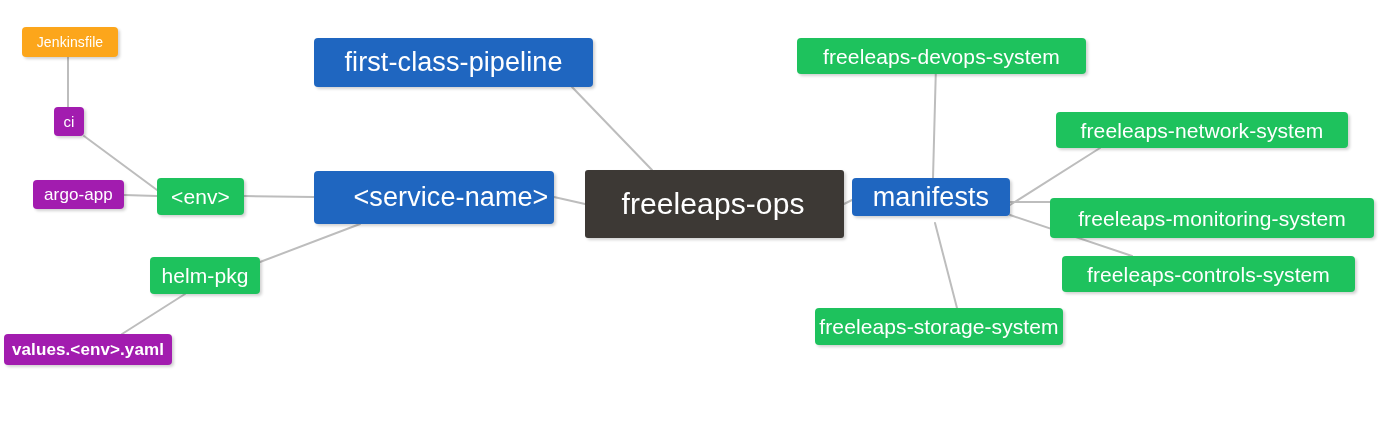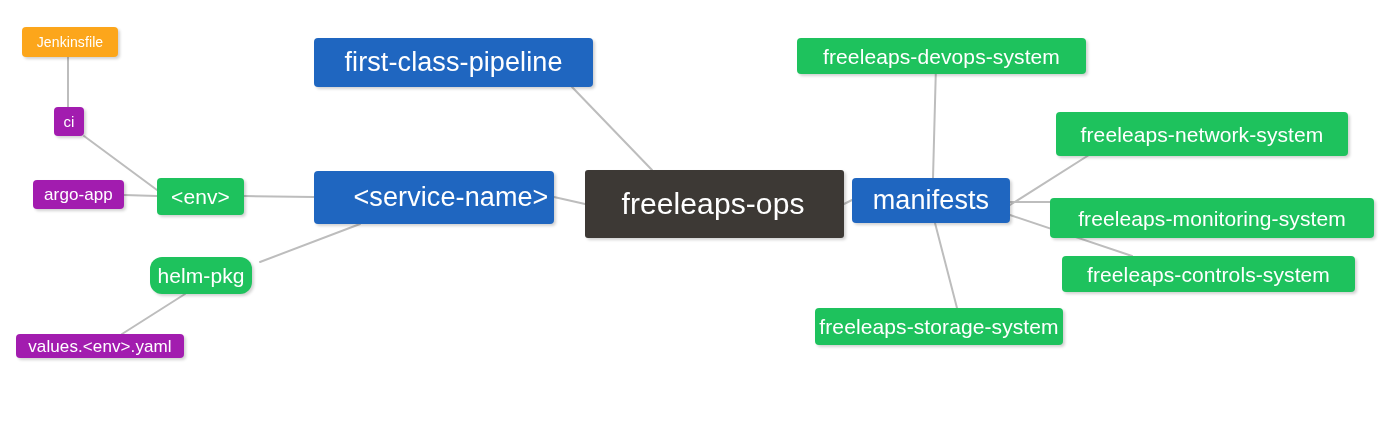--- a/index.html
+++ b/index.html
@@ -73,26 +73,26 @@
       <line x1="933" y1="178" x2="936" y2="65" class="edge" stroke="#bdbdbd"></line>
       <line x1="1010" y1="205" x2="1100" y2="148" class="edge" stroke="#bdbdbd"></line>
       <line x1="1010" y1="202" x2="1050" y2="202" class="edge" stroke="#bdbdbd"></line>
       <line x1="1010" y1="215" x2="1132" y2="256" class="edge" stroke="#bdbdbd"></line>
       <line x1="935" y1="223" x2="957" y2="308" class="edge" stroke="#bdbdbd"></line>
     </svg>
   <div id="node-layer">
       <div class="node node-root" style="left: 585px; top: 170px; width: 259px; height: 68px; font-size: 30px; padding-left: 7px;">freeleaps-ops</div>
       <div class="node node-blue" style="left: 314px; top: 171px; width: 240px; height: 53px; font-size: 27px; padding-left: 44px;">&lt;service-name&gt;</div>
       <div class="node node-blue" style="left: 314px; top: 38px; width: 279px; height: 49px; font-size: 27px;">first-class-pipeline</div>
-      <div class="node node-blue" style="left: 852px; top: 178px; width: 158px; height: 45px; font-size: 27px;">manifests</div>
+      <div class="node node-blue" style="left: 852px; top: 178px; width: 158px; height: 38px; font-size: 27px;">manifests</div>
       <div class="node node-green" style="left: 157px; top: 178px; width: 87px; height: 37px; font-size: 21px;">&lt;env&gt;</div>
-      <div class="node node-green" style="left: 150px; top: 257px; width: 102px; height: 37px; font-size: 21px; border-radius: 12px;">helm-pkg</div>
+      <div class="node node-green" style="left: 150px; top: 257px; width: 110px; height: 37px; font-size: 21px;">helm-pkg</div>
       <div class="node node-red" style="left: 54px; top: 107px; width: 30px; height: 29px; font-size: 15px;">ci</div>
       <div class="node node-red" style="left: 33px; top: 180px; width: 91px; height: 29px; font-size: 17px;">argo-app</div>
       <div class="node node-orange" style="left: 22px; top: 27px; width: 96px; height: 30px; font-size: 14px;">Jenkinsfile</div>
-      <div class="node node-red" style="left: 16px; top: 334px; width: 168px; height: 24px; font-size: 17px;">values.&lt;env&gt;.yaml</div>
+      <div class="node node-red" style="left: 4px; top: 334px; width: 168px; height: 31px; font-size: 17px; font-weight: bold;">values.&lt;env&gt;.yaml</div>
       <div class="node node-green" style="left: 797px; top: 38px; width: 289px; height: 36px; font-size: 21px;">freeleaps-devops-system</div>
-      <div class="node node-green" style="left: 1056px; top: 112px; width: 292px; height: 44px; font-size: 21px;">freeleaps-network-system</div>
+      <div class="node node-green" style="left: 1056px; top: 112px; width: 292px; height: 36px; font-size: 21px;">freeleaps-network-system</div>
       <div class="node node-green" style="left: 1050px; top: 170px; width: 324px; height: 40px; font-size: 21px; margin-top: 28px;">freeleaps-monitoring-system</div>
       <div class="node node-green" style="left: 1062px; top: 256px; width: 293px; height: 36px; font-size: 21px;">freeleaps-controls-system</div>
       <div class="node node-green" style="left: 815px; top: 308px; width: 248px; height: 37px; font-size: 21px;">freeleaps-storage-system</div>
     </div>
 </div>
 
 </body></html>

